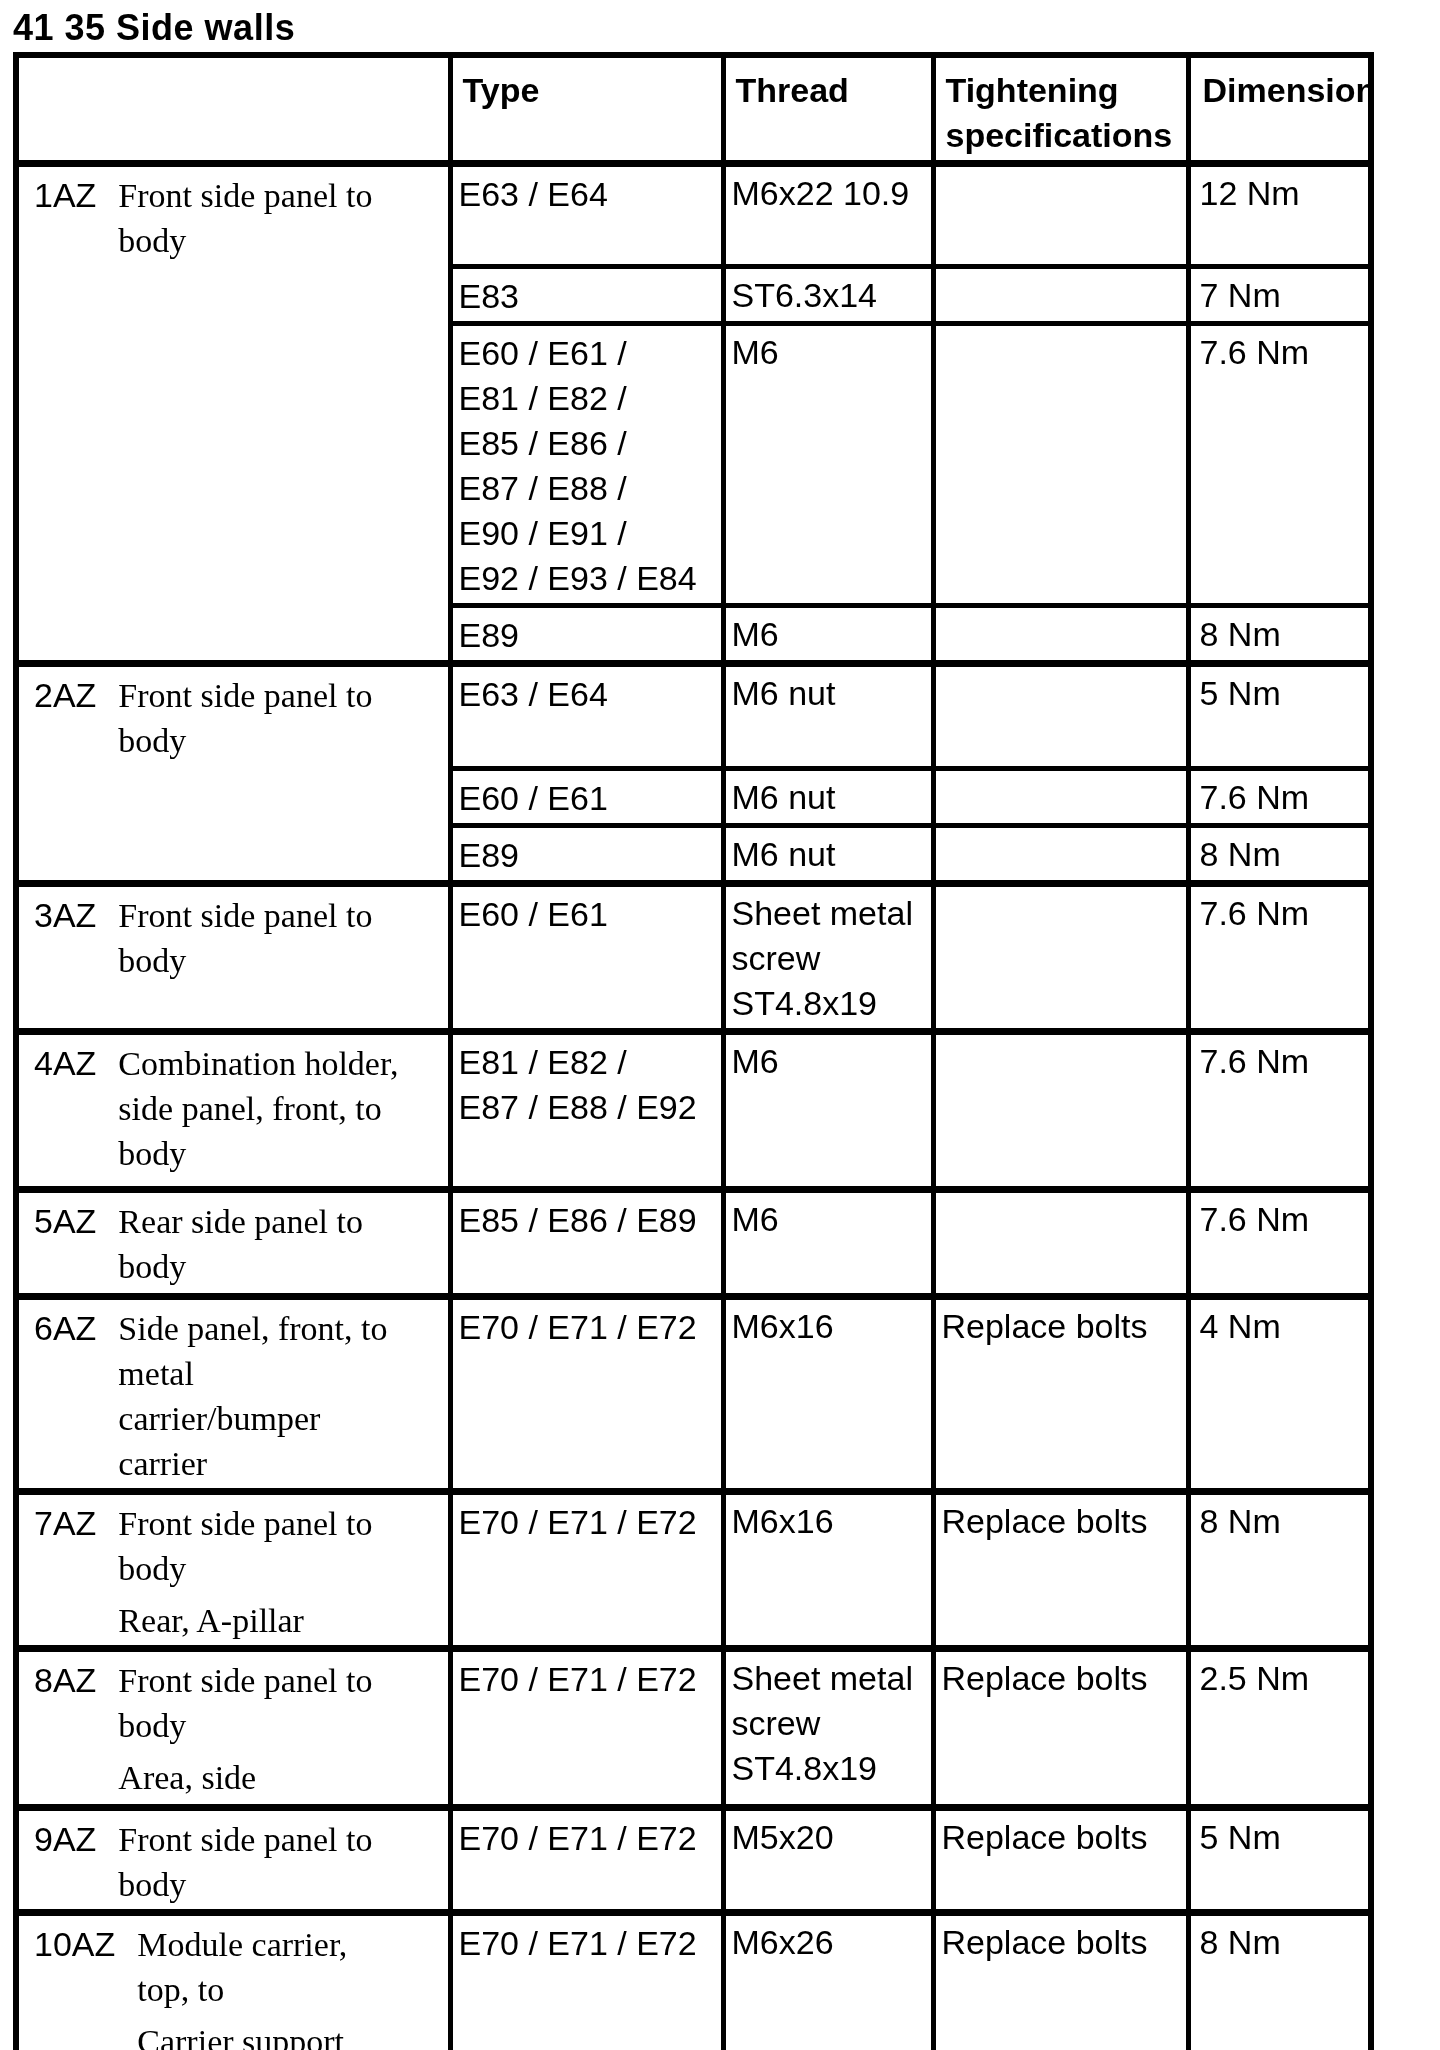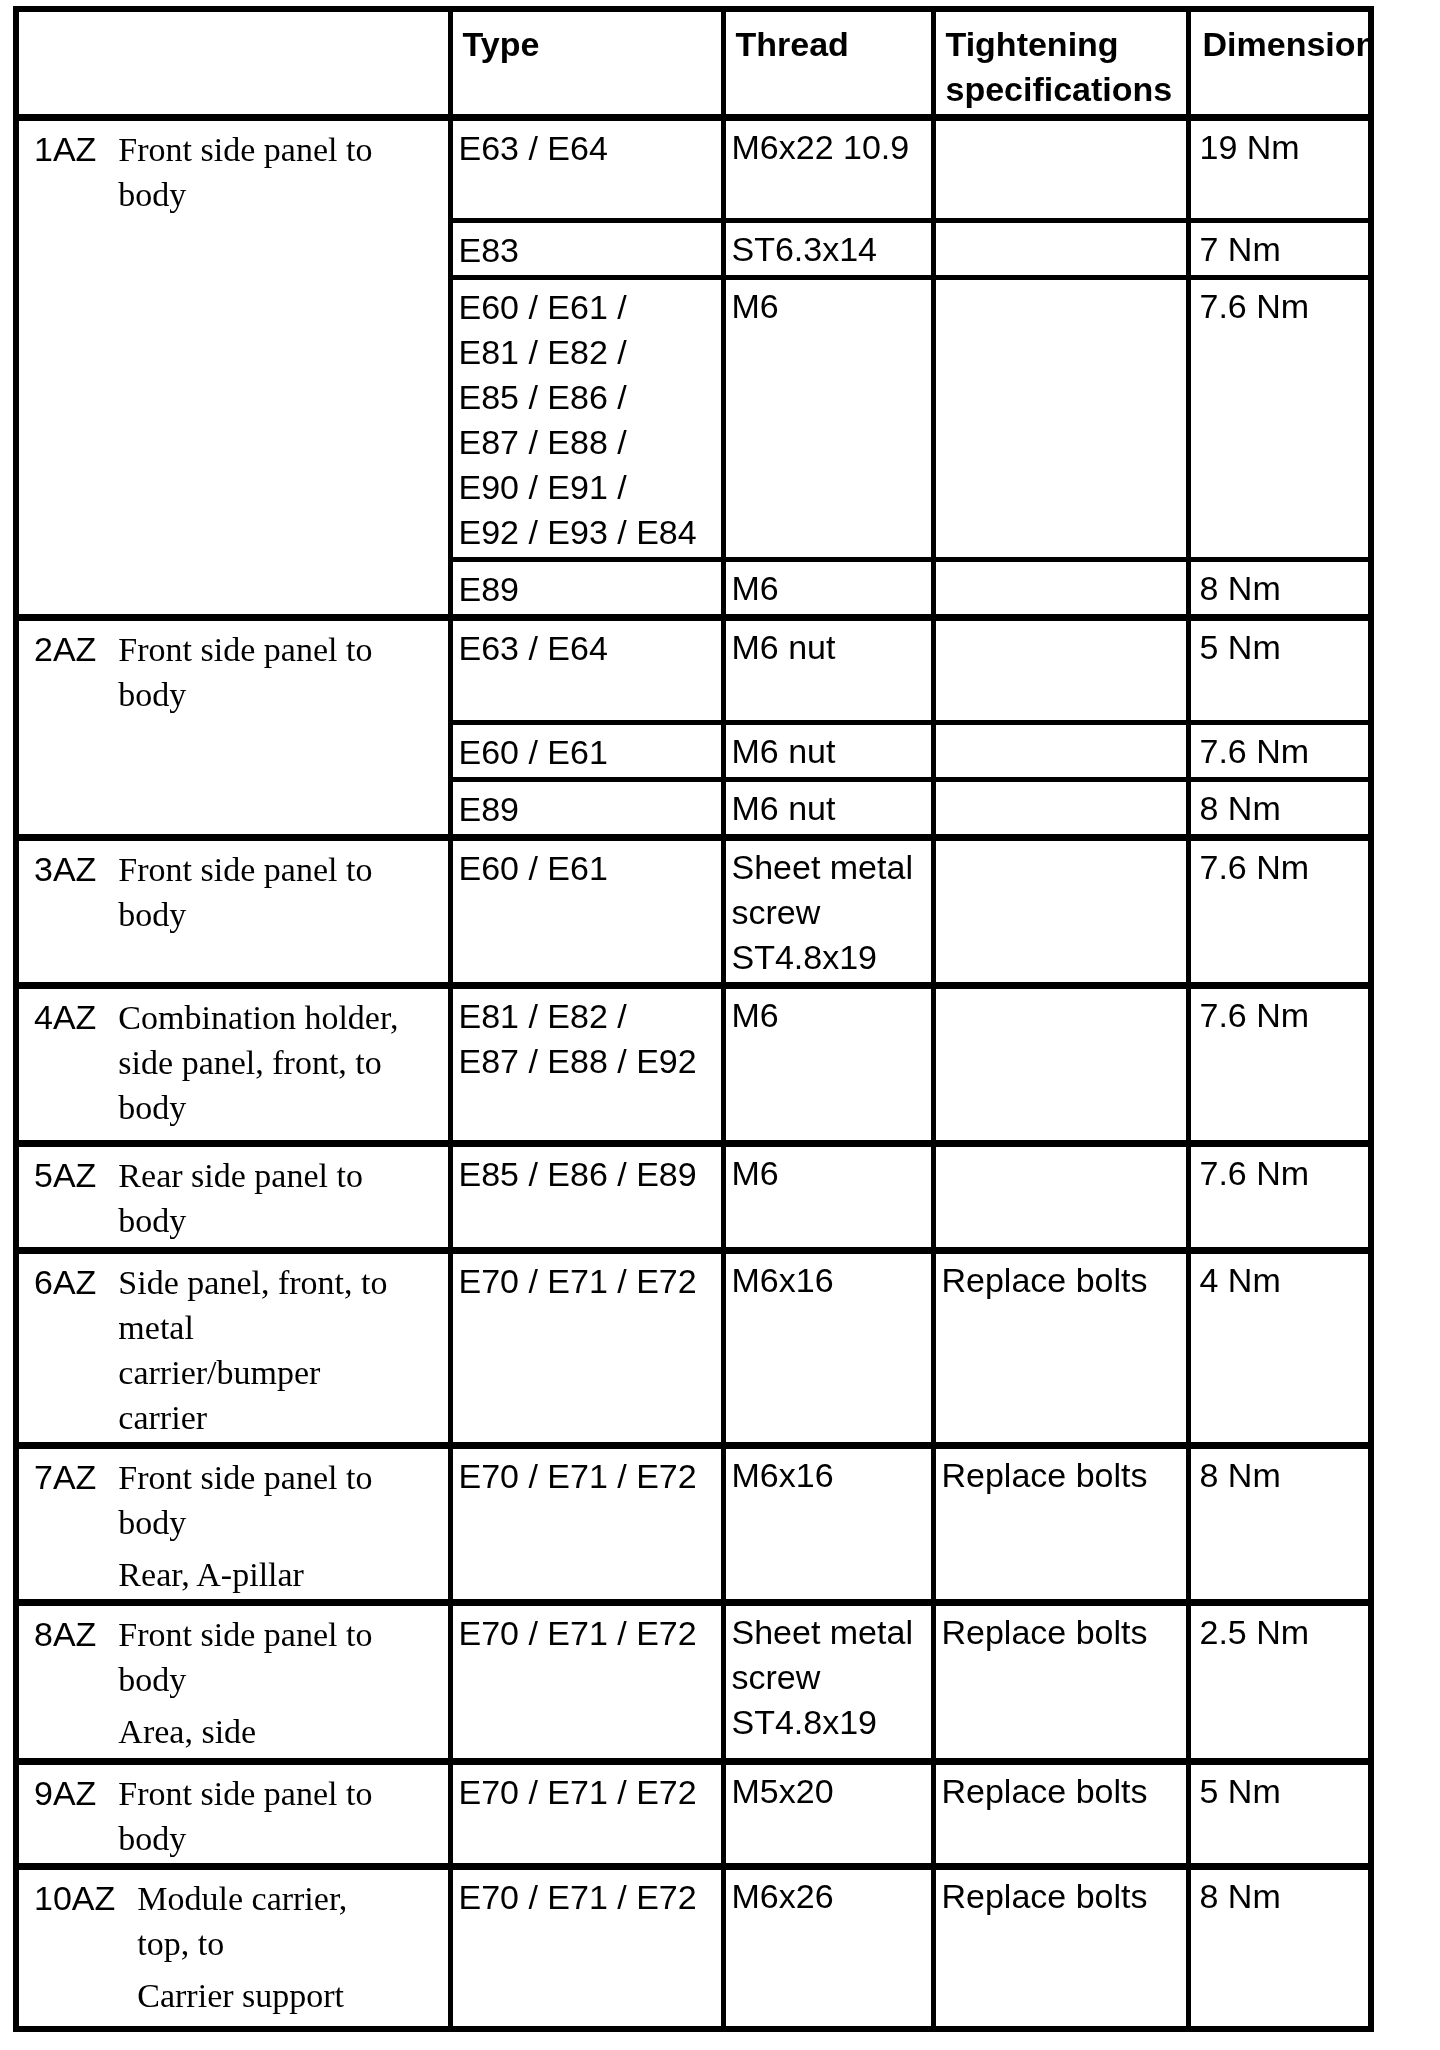--- a/index.html
+++ b/index.html
@@ -53,20 +53,21 @@
   .desc-text { flex: 1 1 auto; font-family: Liberation Serif, serif; }
   .para-gap { margin-top: 7px; }
   td .line { white-space: nowrap; }
   td.dim-cell { padding-left: 9px; white-space: nowrap; }
   td.type-cell { padding-top: 5px; }
 </style>
 </head>
 <body>
 
 <div class="page">
+  <h1 class="title">41 35 Side walls</h1>
   <table class="spec-table">
     <colgroup>
       <col class="c-desc">
         <col class="c-type">
         <col class="c-thread">
         <col class="c-tight">
         <col class="c-dim">
     </colgroup>
     <thead>
       <tr>
@@ -91,21 +92,21 @@
             </div>
           </td>
           <td class="type-cell">
             <div class="line">E63 / E64</div>
           </td>
           <td>
             <div class="line">M6x22 10.9</div>
           </td>
           <td></td>
           <td class="dim-cell">
-            <div class="line">19 Nm</div>
+            <div class="line">12 Nm</div>
           </td>
         </tr>
         <tr style="height: 55px;">
           <td class="type-cell">
             <div class="line">E83</div>
           </td>
           <td>
             <div class="line">ST6.3x14</div>
           </td>
           <td></td>

